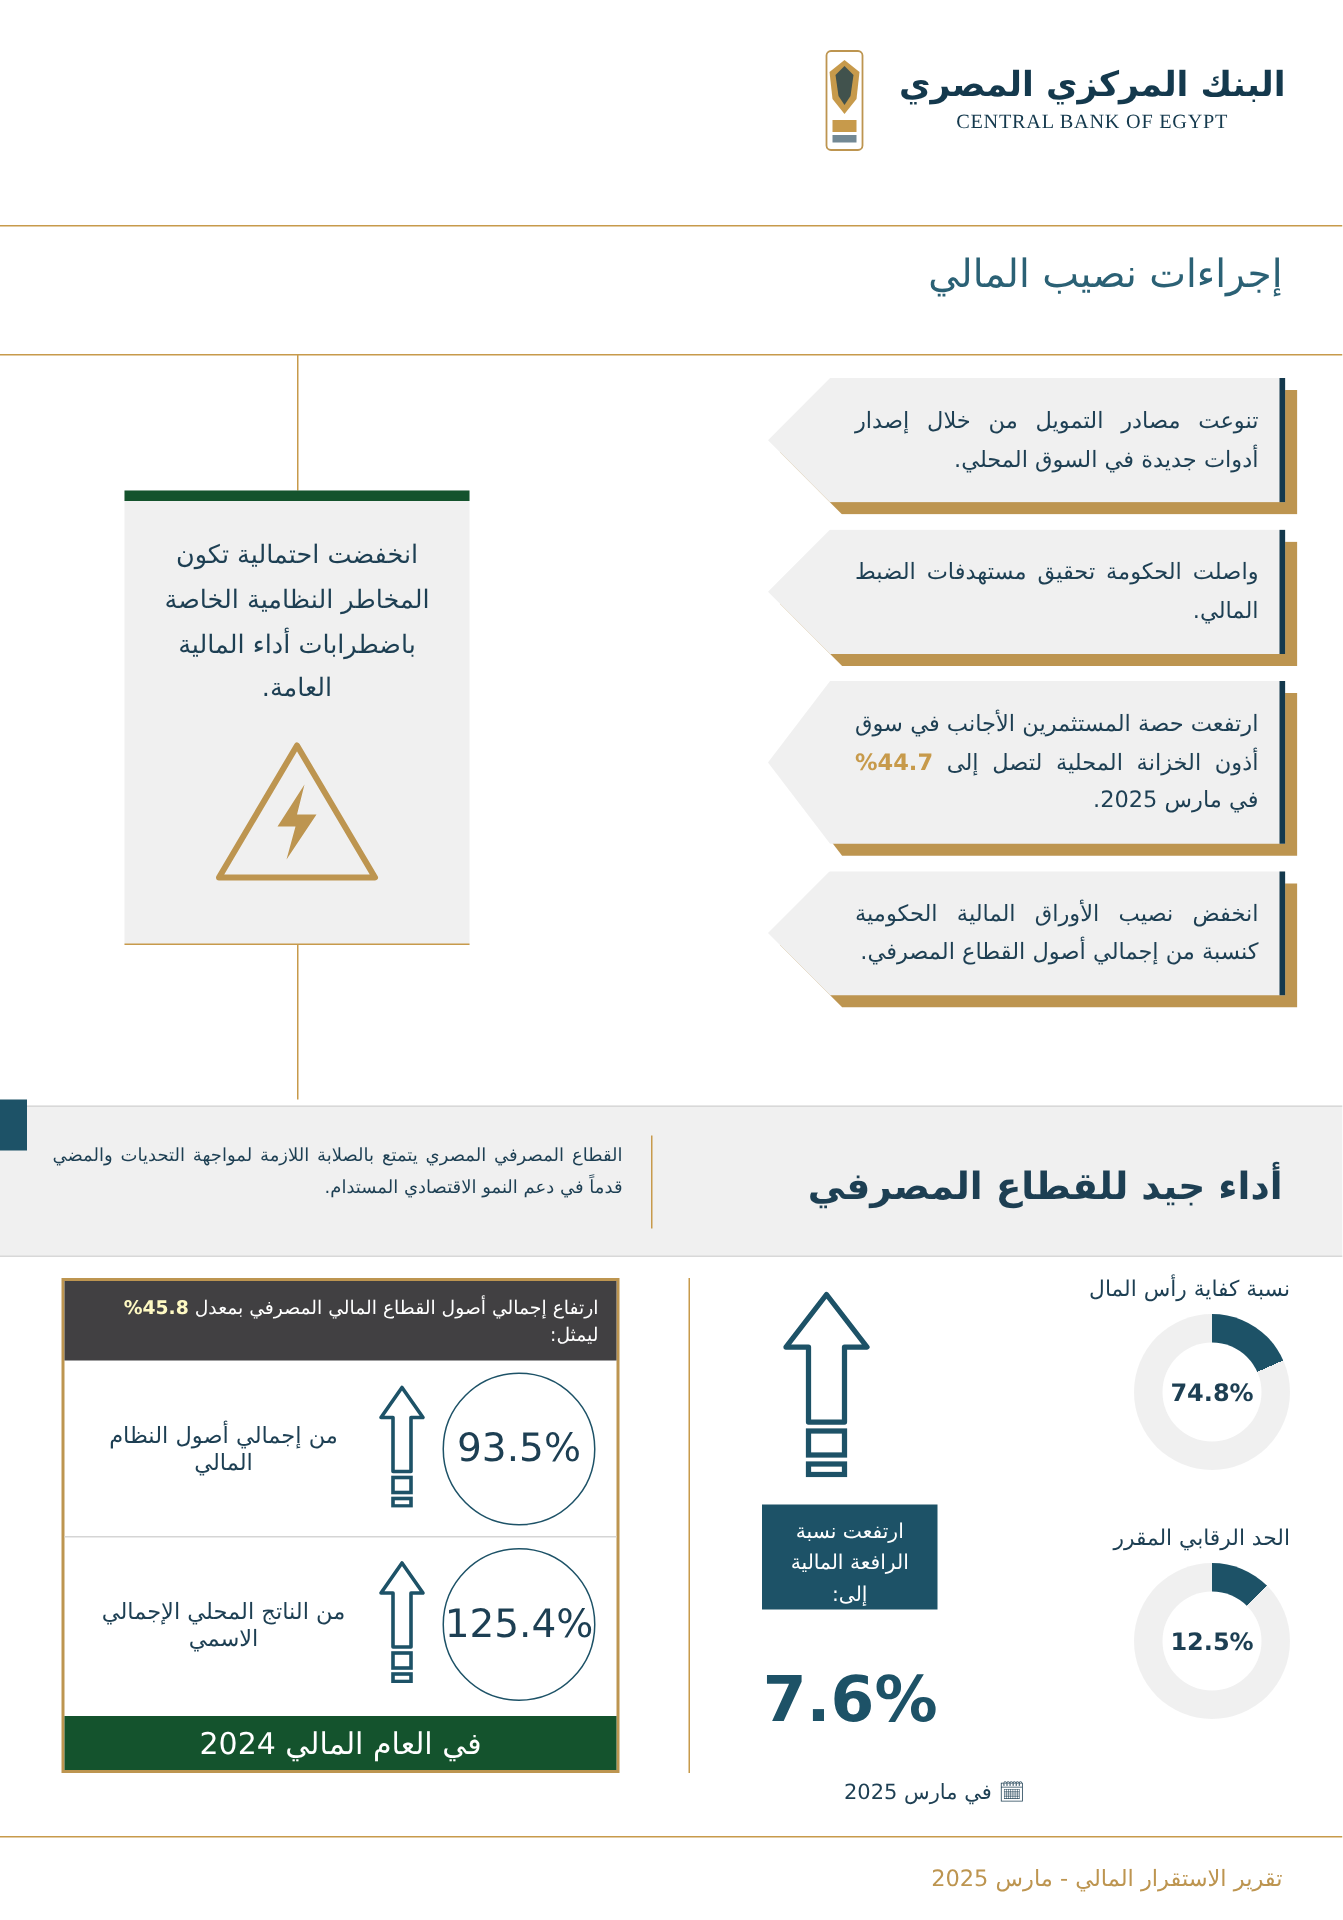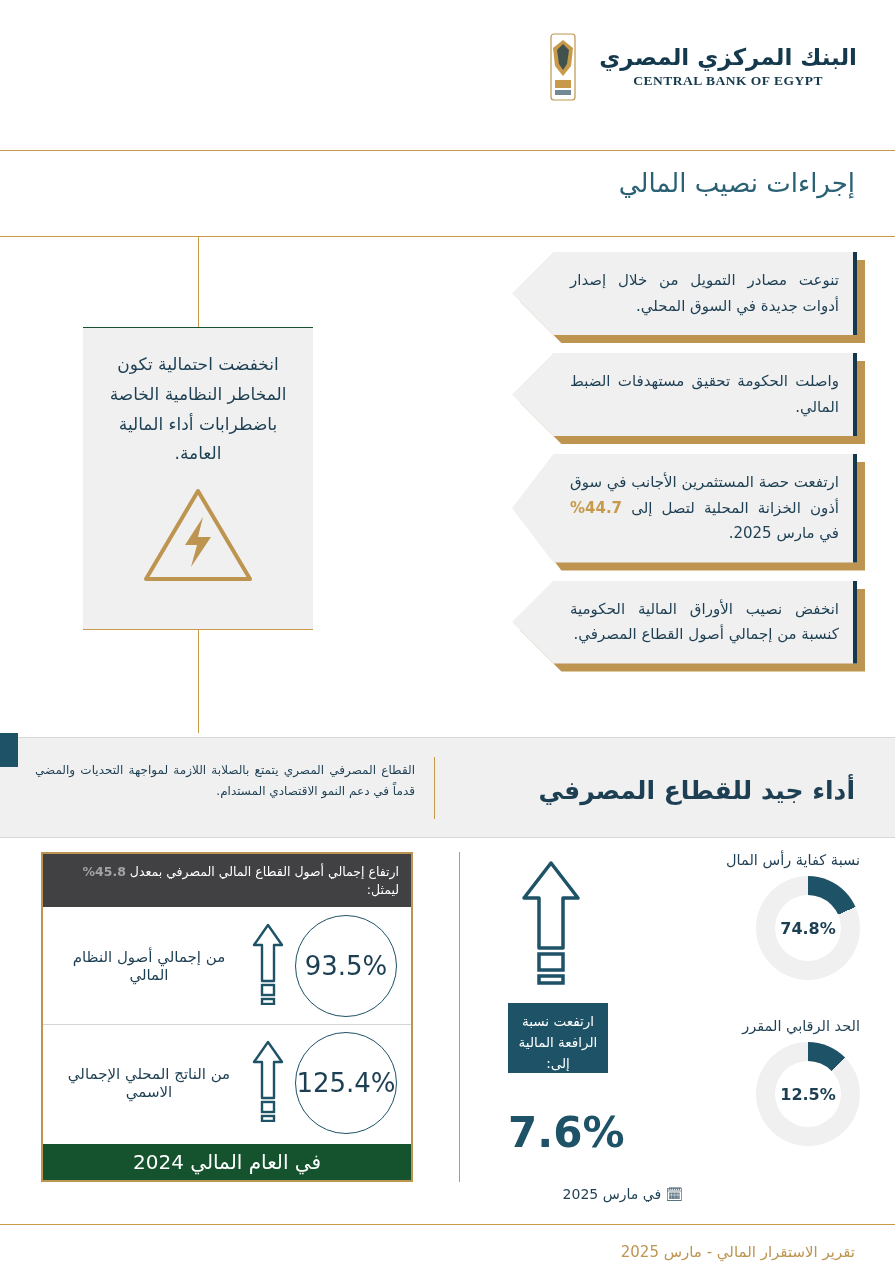--- a/index.html
+++ b/index.html
@@ -24,21 +24,21 @@
     display: flex; align-items: center; gap: 14px;
   }
   .cbe-arabic {
     font-family: "DejaVu Sans", sans-serif;
     font-size: 23px; font-weight: bold; color: #14394d;
     letter-spacing: -1px; text-align: center; line-height: 1.1;
     direction: rtl;
   }
   .cbe-en {
     font-family: "Liberation Serif", serif;
-    font-size: 13.5px; font-weight: bold; color: #14394d;
+    font-size: 13.5px; font-weight: normal; color: #14394d;
     letter-spacing: 0.5px; text-align: center; margin-top: 3px;
   }
   .eagle {
     width: 44px; height: 70px;
     display: flex; align-items: center; justify-content: center;
   }
 
   
   .sec1-title {
     position: absolute; top: 168px; right: 40px;
@@ -54,21 +54,21 @@
   .vline {
     position: absolute; left: 198px; top: 236px; width: 1px; height: 497px;
     background: #c79a4b;
   }
 
   
   .callout {
     position: absolute; left: 83px; top: 327px;
     width: 230px; height: 303px;
     background: #f0f0f0;
-    border-top: 1px solid #14532d;
+    border-top: 7px solid #14532d;
     border-bottom: 1px solid #c79a4b;
     display: flex; flex-direction: column; align-items: center;
     padding: 22px 18px 0 18px;
   }
   .callout p {
     font-size: 17px; line-height: 1.75; color: #1d3f53;
     text-align: center; direction: rtl;
   }
   .hazard { margin-top: 14px; }
 
@@ -128,21 +128,21 @@
   .panel {
     position: absolute; left: 41px; top: 852px;
     width: 372px; height: 330px;
     border: 2px solid #bd9550; background: #fff;
   }
   .panel-head {
     background: #414042; color: #fff;
     font-size: 12.5px; padding: 9px 12px; text-align: right; direction: rtl;
     line-height: 1.4;
   }
-  .panel-head b { color: #a3a3a3; }
+  .panel-head b { color: #fef9c3; }
   .panel-row {
     position: relative; height: 117px;
     display: flex; align-items: center; justify-content: flex-start;
     padding: 0 14px;
   }
   .panel-row + .panel-row { border-top: 1px solid #d5d5d5; }
   .circle {
     width: 102px; height: 102px; border-radius: 50%;
     border: 1.5px solid #1d5267;
     display: flex; align-items: center; justify-content: center;
@@ -155,27 +155,27 @@
     position: absolute; left: 0; bottom: 0; width: 100%;
     background: #14532d; color: #fff; font-size: 20px;
     text-align: center; padding: 6px 0; direction: rtl;
   }
   .uparrow { margin: 0 10px; flex: none; }
 
   
   .mid-arrow { position: absolute; left: 520px; top: 860px; }
   .lever-box {
     position: absolute; left: 508px; top: 1003px;
-    width: 100px; height: 70px; background: #1d5267;
+    width: 117px; height: 70px; background: #1d5267;
     color: #fff; font-size: 13.5px; line-height: 1.55;
     text-align: center; padding: 8px 6px; direction: rtl;
   }
   .lever-val {
     position: absolute; left: 508px; top: 1108px; width: 117px;
-    text-align: left; font-size: 42px; color: #1d5267; font-weight: bold;
+    text-align: right; font-size: 42px; color: #1d5267; font-weight: bold;
   }
   .mid-sep {
     position: absolute; left: 459px; top: 852px; width: 1px; height: 330px;
     background: #c79a4b;
   }
   .date-line {
     position: absolute; left: 478px; top: 1186px; width: 290px;
     text-align: center; font-size: 14px; color: #1d3f53; direction: rtl;
   }
 

